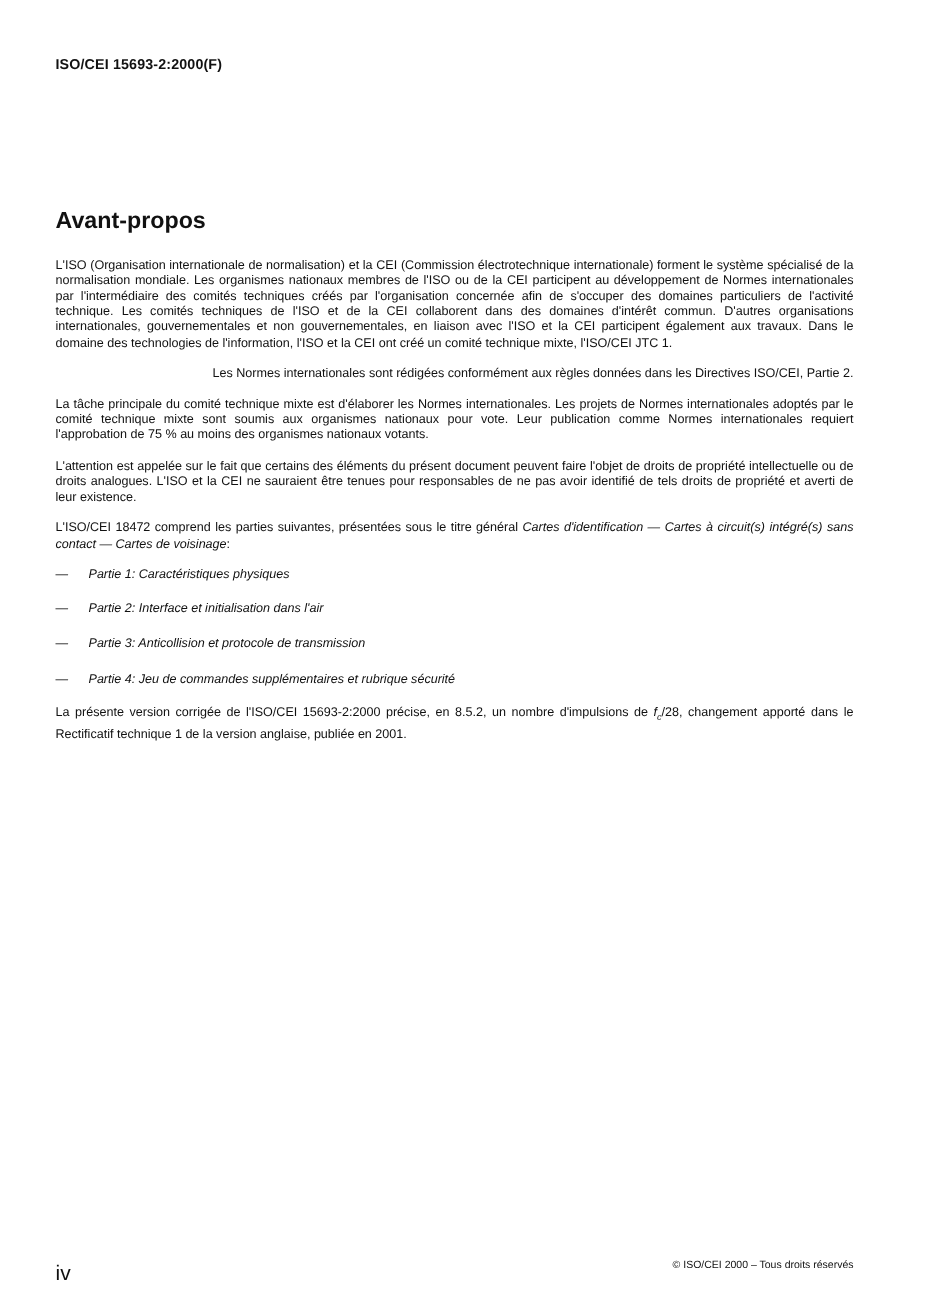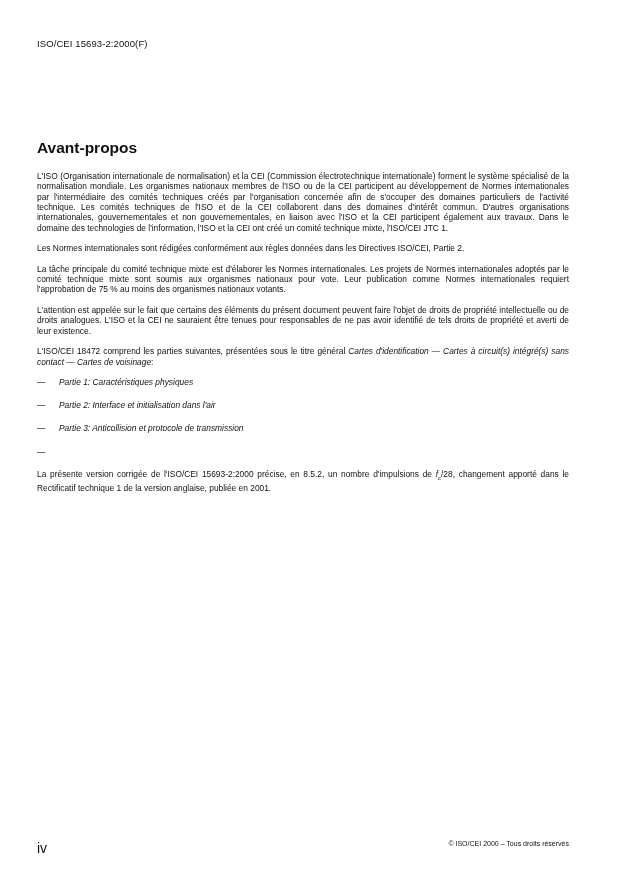--- a/index.html
+++ b/index.html
@@ -2,32 +2,32 @@
 <html><head>
   <meta charset="utf-8">
   <style>
     html, body { margin: 0; padding: 0; background: #ffffff; }
     body {
       width: 620px; height: 877px; position: relative; overflow: hidden;
       font-family: "Liberation Sans", sans-serif; color: #111111;
     }
     .header {
       position: absolute; left: 37px; top: 38px;
-      font-size: 9.5px; font-weight: normal; letter-spacing: 0.1px;
+      font-size: 9.5px; font-weight: bold; letter-spacing: 0.1px;
     }
     .title {
       position: absolute; left: 37px; top: 139px;
       font-size: 15.5px; font-weight: bold; text-align: right;
     }
     .body {
       position: absolute; left: 37px; top: 171px; width: 532px;
       font-size: 8.4px; line-height: 10.35px;
     }
     .body p { margin: 0 0 10.2px 0; text-align: justify; }
-    .body p.left { text-align: left; }
+    .body p.left { text-align: right; }
     .list { list-style: none; margin: 0; padding: 0; }
     .list li {
       position: relative; padding-left: 22px; margin: 0 0 12.8px 0; font-style: italic;
       min-height: 10px;
     }
     .list li .dash { position: absolute; left: 0; top: 0; font-style: normal; }
     .list li:last-child { margin-bottom: 12px; }
     em { font-style: italic; }
     .fc { font-style: italic; }
     .fc sub { font-size: 6px; }
@@ -49,20 +49,20 @@
   <p>L'ISO (Organisation internationale de normalisation) et la CEI (Commission électrotechnique internationale) forment le système spécialisé de la normalisation mondiale. Les organismes nationaux membres de l'ISO ou de la CEI participent au développement de Normes internationales par l'intermédiaire des comités techniques créés par l'organisation concernée afin de s'occuper des domaines particuliers de l'activité technique. Les comités techniques de l'ISO et de la CEI collaborent dans des domaines d'intérêt commun. D'autres organisations internationales, gouvernementales et non gouvernementales, en liaison avec l'ISO et la CEI participent également aux travaux. Dans le domaine des technologies de l'information, l'ISO et la CEI ont créé un comité technique mixte, l'ISO/CEI JTC 1.</p>
   <p class="left">Les Normes internationales sont rédigées conformément aux règles données dans les Directives ISO/CEI, Partie 2.</p>
   <p>La tâche principale du comité technique mixte est d'élaborer les Normes internationales. Les projets de Normes internationales adoptés par le comité technique mixte sont soumis aux organismes nationaux pour vote. Leur publication comme Normes internationales requiert l'approbation de 75 % au moins des organismes nationaux votants.</p>
   <p>L'attention est appelée sur le fait que certains des éléments du présent document peuvent faire l'objet de droits de propriété intellectuelle ou de droits analogues. L'ISO et la CEI ne sauraient être tenues pour responsables de ne pas avoir identifié de tels droits de propriété et averti de leur existence.</p>
   <p><span>L'ISO/CEI 18472 comprend les parties suivantes, présentées sous le titre général </span><em>Cartes d'identification — Cartes à circuit(s) intégré(s) sans contact — Cartes de voisinage</em><span>:</span></p>
 
   <ul class="list">
     <li><span class="dash">—</span><span>Partie 1: Caractéristiques physiques</span></li>
     <li><span class="dash">—</span><span>Partie 2: Interface et initialisation dans l'air</span></li>
     <li><span class="dash">—</span><span>Partie 3: Anticollision et protocole de transmission</span></li>
-    <li><span class="dash">—</span></li>
+    <li><span class="dash">—</span><span>Partie 4: Jeu de commandes supplémentaires et rubrique sécurité</span></li>
   </ul>
 
   <p><span>La présente version corrigée de l'ISO/CEI 15693-2:2000 précise, en 8.5.2, un nombre d'impulsions de </span><span class="fc"><span>f</span><sub>c</sub></span><span>/28, changement apporté dans le Rectificatif technique 1 de la version anglaise, publiée en 2001.</span></p>
 </div>
 
 <div class="footer-left">iv</div>
 <div class="footer-right">© ISO/CEI 2000 – Tous droits réservés</div>
 
 </body></html>

